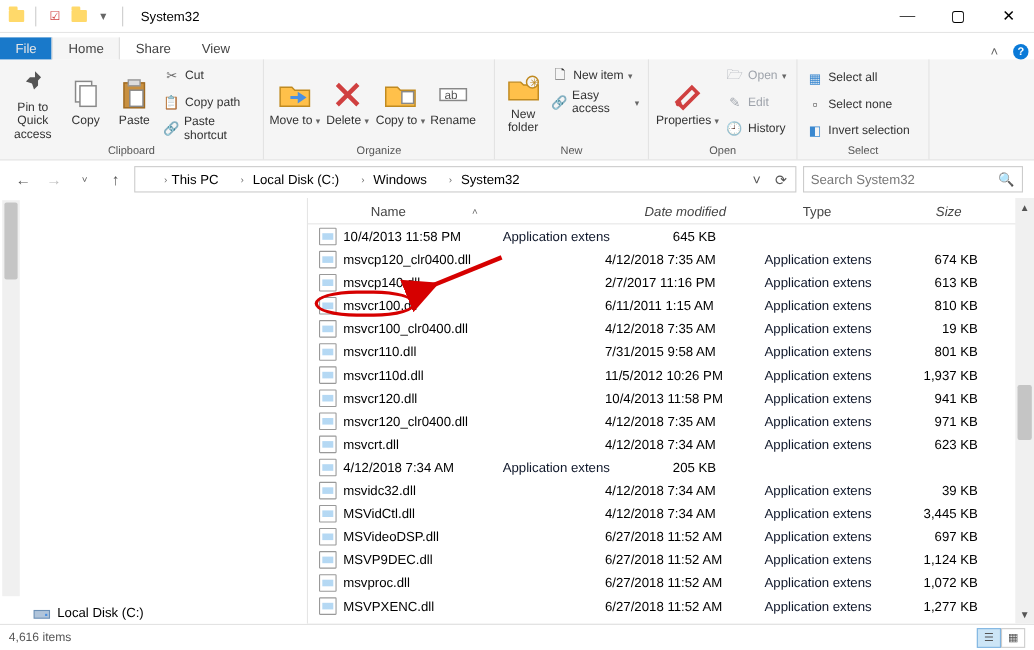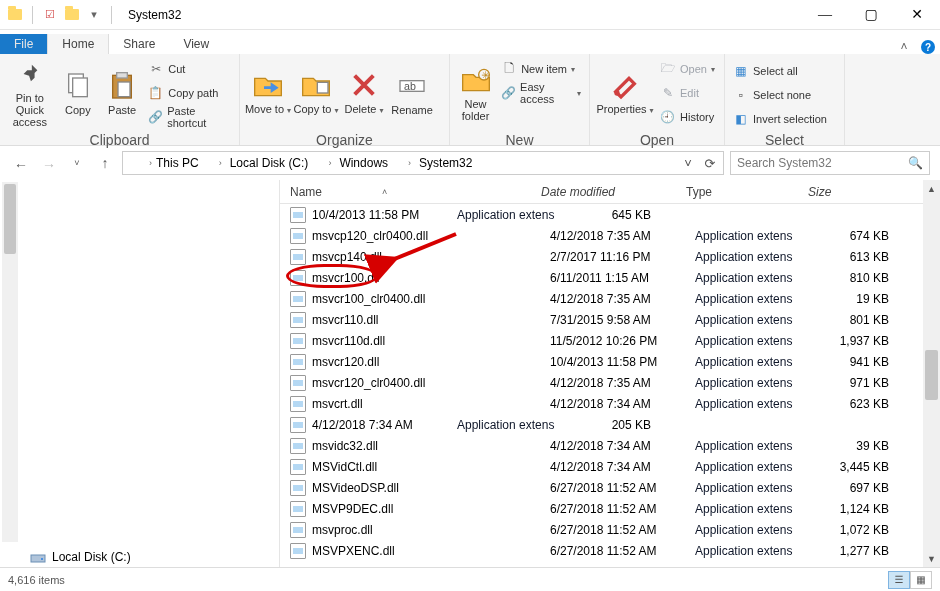--- a/index.html
+++ b/index.html
@@ -23,21 +23,21 @@
 .tabs .tab.active { background: #f5f5f5; border-left: 1px solid #ddd; border-right: 1px solid #ddd; }
 .tabs .spacer { flex: 1; }
 .tabs .collapse { width: 24px; display:flex; align-items:center; justify-content:center; color:#666; }
 .tabs .help { width: 24px; display:flex; align-items:center; justify-content:center; }
 .tabs .help-circle { width:14px; height:14px; border-radius:50%; background:#0a7ad8; color:#fff; font-size:10px; display:flex; align-items:center; justify-content:center; font-weight:bold;}
 
 
 .ribbon { height: 92px; background: #f5f5f5; border-bottom: 1px solid #ddd; display: flex; }
 .ribbon-group { display: flex; flex-direction: column; border-right: 1px solid #e3e3e3; padding: 2px 4px 0 4px; }
 .ribbon-group .buttons { display: flex; flex: 1; align-items: flex-start; }
-.ribbon-group .group-label { text-align: center; font-size: 14px; color: #555; padding: 2px 0; }
+.ribbon-group .group-label { text-align: center; font-size: 10px; color: #555; padding: 2px 0; }
 .ribbon-big { display: flex; flex-direction: column; align-items: center; justify-content: center; width: 56px; height: 74px; gap: 2px; }
 .ribbon-big.narrow { width: 48px; }
 .ribbon-big .big-icon { width: 32px; height: 32px; display: flex; align-items: center; justify-content: center; font-size: 22px; }
 .ribbon-big .big-label { font-size: 11px; text-align: center; line-height: 12px; color: #333; }
 .ribbon-small-col { display: flex; flex-direction: column; gap: 2px; padding-top: 2px; }
 .ribbon-small { display: flex; align-items: center; gap: 4px; font-size: 11px; color: #333; padding: 2px 4px; height: 22px; }
 .ribbon-small.disabled, .ribbon-big.disabled { color: #9ea3ab; }
 .ribbon-small .small-icon, .generic-small-icon { width: 16px; height: 16px; display:flex; align-items:center; justify-content:center; font-size:12px; }
 .dropdown-arrow { font-size: 8px; color: #666; }
 
@@ -61,21 +61,21 @@
 
 .main { display: flex; height: calc(591px - 30px - 24px - 92px - 34px - 24px); }
 .sidebar { width: 280px; border-right: 1px solid #e5e5e5; position: relative; background: #fff; }
 .sidebar-scroll { position: absolute; left: 2px; top: 2px; width: 16px; height: 360px; background: #f0f0f0; }
 .sidebar-scroll::before { content:""; position:absolute; left:2px; top:2px; width:12px; height:70px; background:#c5c5c5; border-radius:2px; }
 .sidebar-item { position: absolute; bottom: 2px; left: 30px; display:flex; align-items:center; gap:6px; font-size:12px; }
 .sidebar-item .drive-icon { width:16px; height:16px; }
 
 .file-panel { flex: 1; position: relative; overflow: hidden; }
 .columns-header { height: 24px; display:flex; align-items:center; border-bottom: 1px solid #e5e5e5; font-size: 12px; color: #444; padding-left: 6px;}
-.col-name { width: 255px; padding-left: 4px; display:flex; align-items:center; gap:60px;}
+.col-name { width: 255px; padding-left: 4px; display:flex; align-items:center; gap:60px;margin-left:47px;}
 .col-date { width: 145px; font-style: italic; }
 .col-type { width: 122px; }
 .col-size { width: 90px; text-align:left;font-style:italic; }
 .sort-arrow { font-size: 9px; color:#666; }
 
 .file-list { position: relative; }
 .file-row { height: 21px; display:flex; align-items:center; font-size: 12px; padding-left: 10px; }
 .file-row .file-icon { width:16px; height:16px; margin-right: 6px; background:#fff; border:1px solid #999; border-radius:1px; position:relative; }
 .file-row .file-icon::after { content:""; position:absolute; left:2px; top:4px; right:2px; height:6px; background: linear-gradient(#6bb2e8,#6bb2e8); opacity:0.5; }
 .cell-name { width: 238px; }
@@ -193,33 +193,33 @@
             <svg viewBox="0 0 24 24">
               <path fill="#ffc04a" stroke="#c08a20" d="M2 7h8l2 2h10v11H2z"></path>
               <path fill="#4a90e2" d="M14 10l6 4-6 4v-3h-5v-2h5z"></path>
             </svg>
           </div>
         <div class="big-label"><span>Move to</span> <span class="dropdown-arrow">▾</span></div>
       </div>
       <div class="ribbon-big narrow">
         <div class="big-icon">
             <svg viewBox="0 0 24 24">
+              <path stroke="#d04040" stroke-width="3" d="M5 5l14 14M19 5L5 19" fill="none"></path>
+            </svg>
+          </div>
+        <div class="big-label"><span>Delete</span> <span class="dropdown-arrow">▾</span></div>
+      </div>
+      <div class="ribbon-big narrow">
+        <div class="big-icon">
+            <svg viewBox="0 0 24 24">
               <path fill="#ffc04a" stroke="#c08a20" d="M2 7h8l2 2h10v11H2z"></path>
               <rect x="13" y="10" width="8" height="8" fill="#fff" stroke="#888"></rect>
             </svg>
           </div>
         <div class="big-label"><span>Copy to</span> <span class="dropdown-arrow">▾</span></div>
-      </div>
-      <div class="ribbon-big narrow">
-        <div class="big-icon">
-            <svg viewBox="0 0 24 24">
-              <path stroke="#d04040" stroke-width="3" d="M5 5l14 14M19 5L5 19" fill="none"></path>
-            </svg>
-          </div>
-        <div class="big-label"><span>Delete</span> <span class="dropdown-arrow">▾</span></div>
       </div>
       <div class="ribbon-big narrow">
         <div class="big-icon">
             <svg viewBox="0 0 24 24">
               <rect x="3" y="8" width="18" height="8" fill="#fff" stroke="#888"></rect>
               <text x="6" y="15" font-size="8" fill="#555">ab</text>
             </svg>
           </div>
         <div class="big-label">Rename</div>
       </div>

